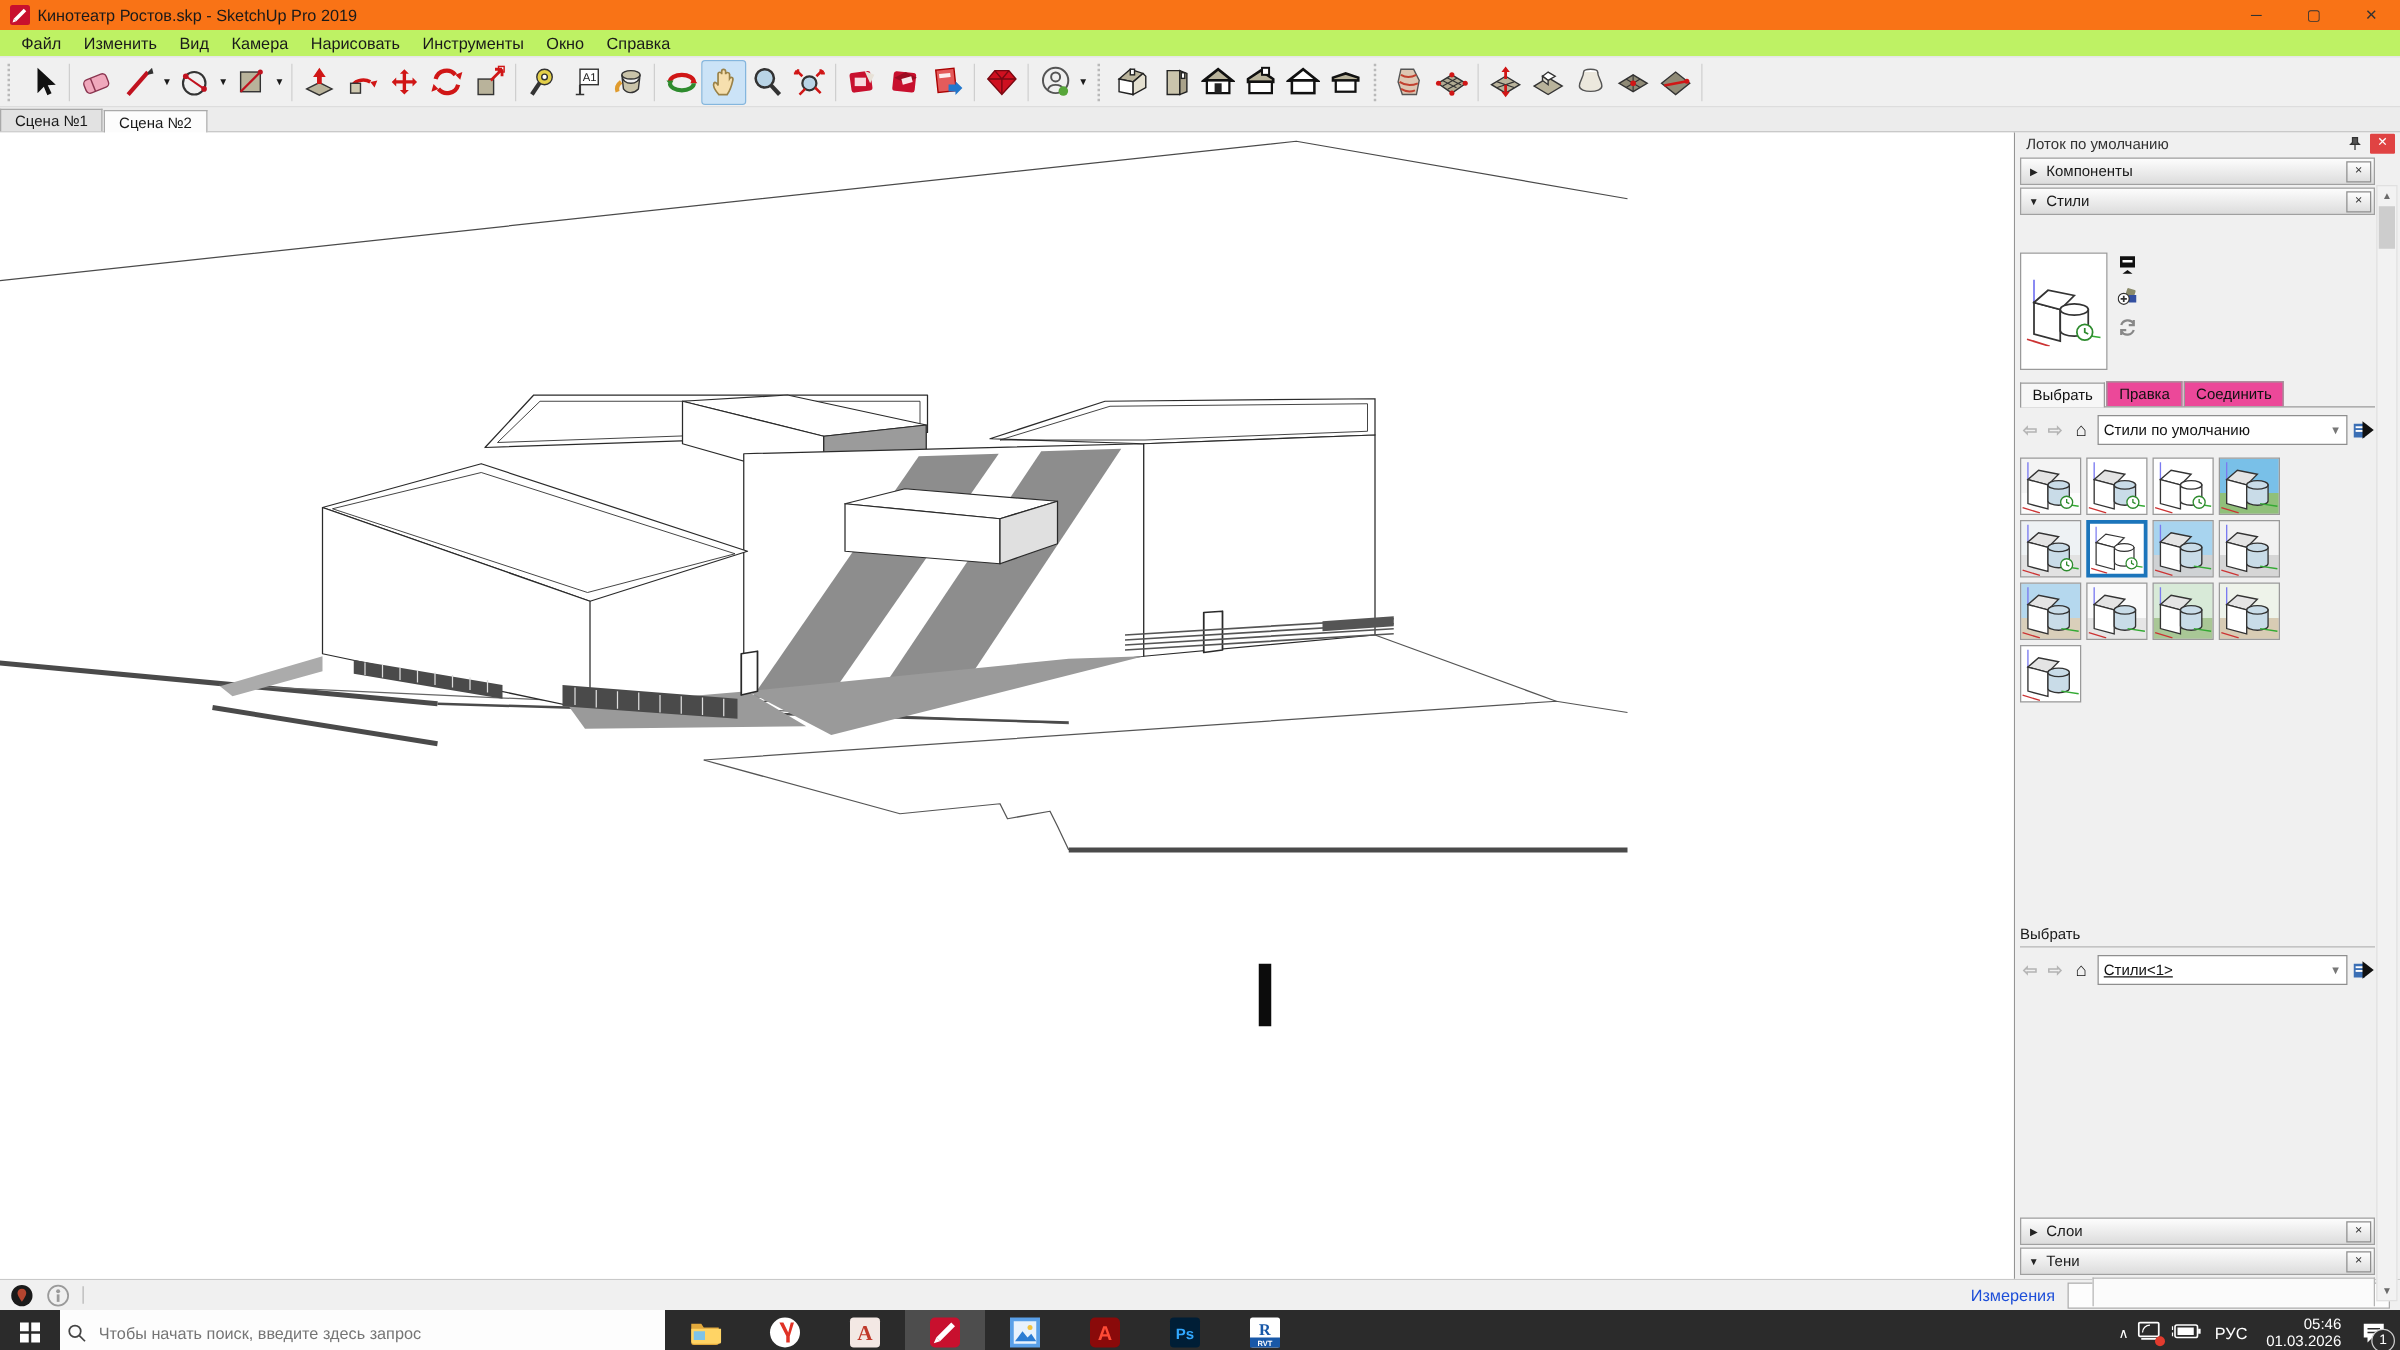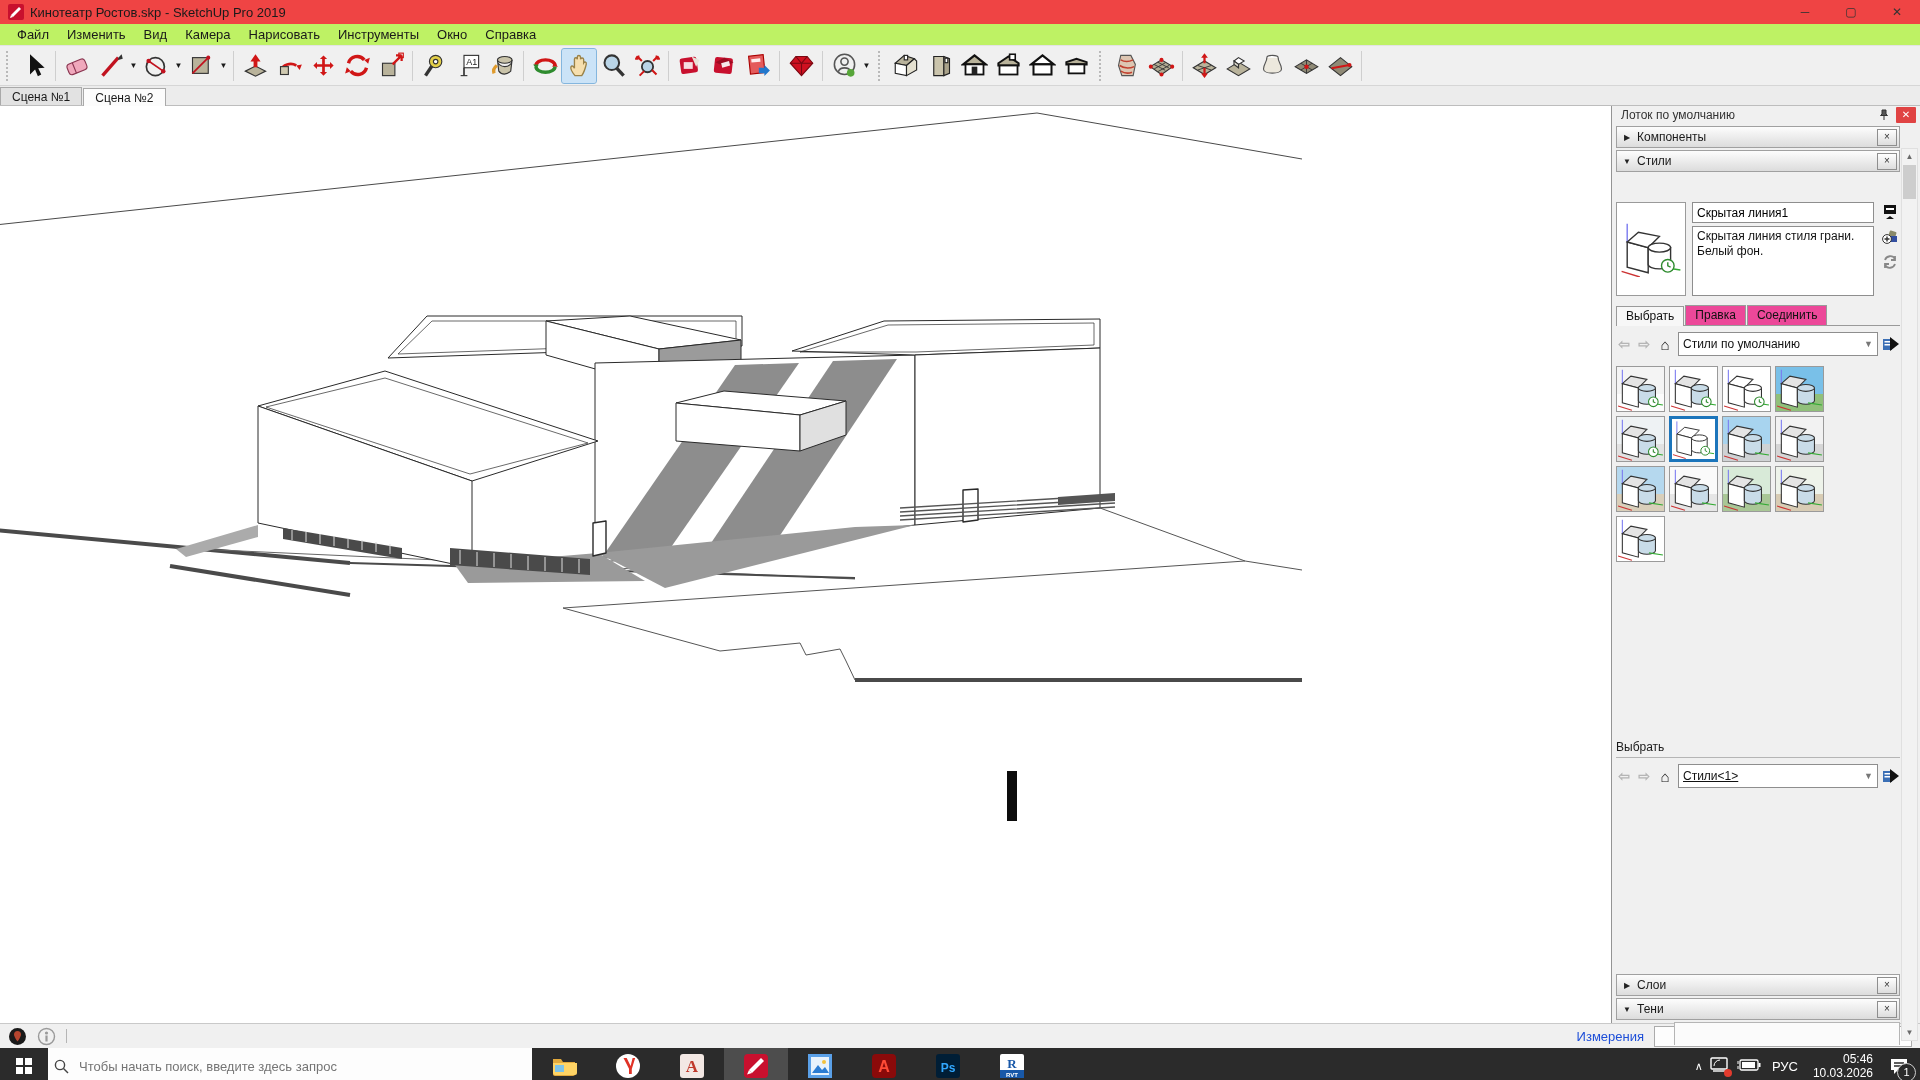--- a/index.html
+++ b/index.html
@@ -1,17 +1,17 @@
 <!DOCTYPE html>
 <html><head>
 <meta charset="utf-8">
 <style>
   html,body{margin:0;padding:0}
   body{width:1920px;height:1080px;overflow:hidden;font-family:"Liberation Sans",sans-serif;font-size:13px;color:#111;background:#fff}
-  .titlebar{height:24px;background:#ef4444;display:flex;align-items:center}
+  .titlebar{height:24px;background:#f97316;display:flex;align-items:center}
   .titlebar .appico{width:16px;height:16px;margin:0 6px 0 8px}
   .titlebar .title{font-size:13px;color:#1a1a1a}
   .wincontrols{margin-left:auto;display:flex;height:24px}
   .wc{width:46px;text-align:center;line-height:24px;font-size:12px;color:#333}
   .menubar{height:21px;background:#bef264;display:flex;align-items:center;padding-left:8px}
   .menu-item{padding:0 9px;font-size:13px;color:#1a1a1a}
   .toolbar{height:39px;background:#f0f0f0;display:flex;align-items:center;border-top:1px solid #e3e3e3;border-bottom:1px solid #d6d6d6}
   .tb{width:34px;height:34px;display:flex;align-items:center;justify-content:center;border-radius:2px}
   .tb svg{width:27px;height:27px}
   .tb.active{background:#cbe3f7;outline:1px solid #84b6de}
@@ -477,24 +477,20 @@
                 <polygon points="5,15 5,33 20,37 20,19" fill="#fff" stroke="#333"></polygon>
                 <polygon points="5,15 13,8 28,11 20,19" fill="#fff" stroke="#333"></polygon>
                 <path d="M20 19 h16 v12 a8 3.2 0 0 1 -16 0 Z" fill="#fff" stroke="#333"></path>
                 <ellipse cx="28" cy="19" rx="8" ry="3.2" fill="#fff" stroke="#333"></ellipse>
                 <line x1="1" y1="36" x2="14" y2="40" stroke="#c33"></line>
                 <line x1="30" y1="33" x2="43" y2="35" stroke="#3a3"></line>
                 <circle cx="34" cy="32" r="4.5" fill="#fff" stroke="#2e8b2e"></circle>
                 <path d="M34 29.5 v2.5 l2 1" stroke="#2e8b2e" fill="none"></path>
               </svg>
           </div>
-          <div class="fields">
-            <input class="namefield" value="Скрытая линия1" style="">
-            <div class="descfield">Скрытая линия стиля грани. Белый фон.</div>
-          </div>
           <div class="sidecol">
             <svg viewBox="0 0 16 16">
                 <rect x="2" y="1" width="12" height="9" fill="#111"></rect>
                 <rect x="4" y="4" width="8" height="2" fill="#fff"></rect>
                 <path d="M8 12 l4 3 h-8 Z" fill="#111"></path>
               </svg>
             <svg viewBox="0 0 16 16">
                 <rect x="7" y="2" width="7" height="6" rx="1" fill="#8a8a6a" transform="rotate(18 10 5)"></rect>
                 <rect x="9" y="7" width="6" height="6" fill="#334fa0"></rect>
                 <circle cx="5" cy="10" r="4.4" fill="#fff" stroke="#333"></circle>
@@ -863,21 +859,21 @@
         </svg><span style="position:absolute;right:-2px;bottom:0;width:8px;height:8px;border-radius:50%;background:#e23b2e"></span></span>
     <span><svg width="24" height="14" viewBox="0 0 24 14">
           <rect x="3" y="2" width="18" height="10" rx="1.5" fill="none" stroke="#fff" stroke-width="1.3"></rect>
           <rect x="21.5" y="5" width="2" height="4" fill="#fff"></rect>
           <rect x="5" y="4" width="13" height="6" fill="#fff"></rect>
           <path d="M1 3 v3 M1 8 v3" stroke="#fff"></path>
         </svg></span>
     <span class="lang">РУС</span>
     <div class="clockblk">
       <div>05:46</div>
-      <div>10.03.2026</div>
+      <div>01.03.2026</div>
     </div>
     <div class="notif">
       <svg width="20" height="20" viewBox="0 0 20 20">
           <path d="M2 3 h16 v11 h-9 l-4 4 v-4 H2 Z" fill="#fff"></path>
           <path d="M5 7 h10 M5 10 h8" stroke="#2b2b2b" stroke-width="1.3"></path>
         </svg>
       <span class="badge">1</span>
     </div>
   </div>
 </div>

